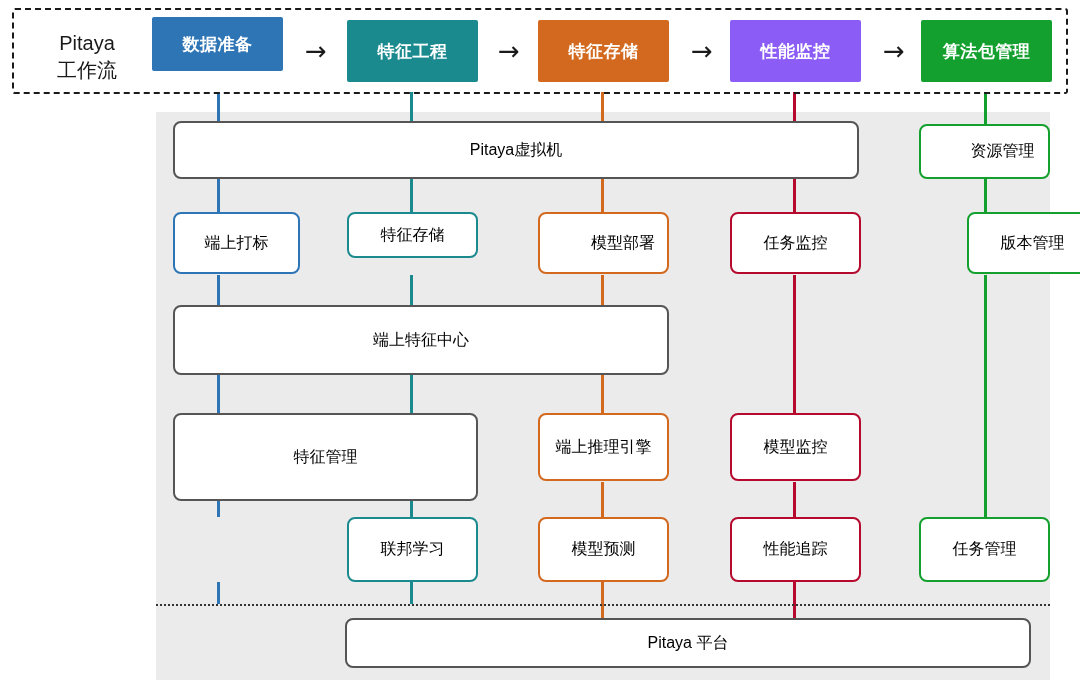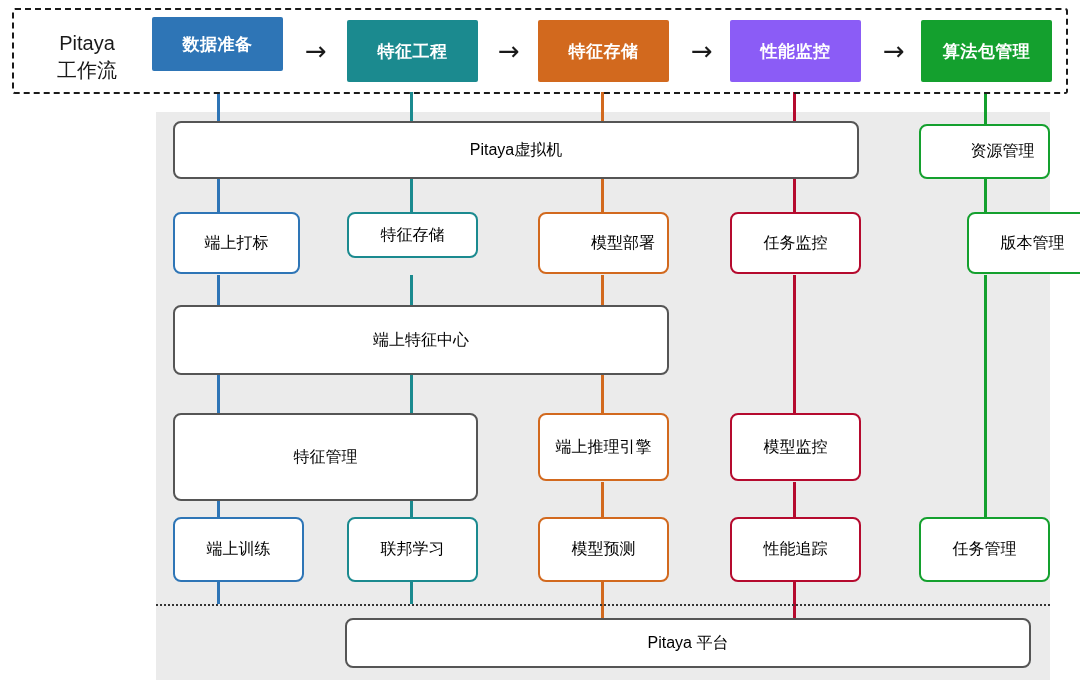--- a/index.html
+++ b/index.html
@@ -146,21 +146,20 @@
   <div class="node" style="left:538px; top:212px; width:131px; height:62px; border-color:#D2691E;padding-left:39px;">模型部署</div>
   <div class="node" style="left:730px; top:212px; width:131px; height:62px; border-color:#B50A2E;">任务监控</div>
   <div class="node" style="left:919px; top:212px; width:131px; height:62px; border-color:#14A02E;margin-left:48px;">版本管理</div>
 
   <div class="node wide" style="left:173px; top:305px; width:496px; height:70px;">端上特征中心</div>
 
   <div class="node wide" style="left:173px; top:413px; width:305px; height:88px;">特征管理</div>
   <div class="node" style="left:538px; top:413px; width:131px; height:68px; border-color:#D2691E;">端上推理引擎</div>
   <div class="node" style="left:730px; top:413px; width:131px; height:68px; border-color:#B50A2E;">模型监控</div>
 
-  <div class="node" style="left:173px; top:517px; width:131px; height:65px; border-color:#2E75B6;">端上训练</div>
   <div class="node" style="left:347px; top:517px; width:131px; height:65px; border-color:#1B8A8F;">联邦学习</div>
   <div class="node" style="left:538px; top:517px; width:131px; height:65px; border-color:#D2691E;">模型预测</div>
   <div class="node" style="left:730px; top:517px; width:131px; height:65px; border-color:#B50A2E;">性能追踪</div>
   <div class="node" style="left:919px; top:517px; width:131px; height:65px; border-color:#14A02E;">任务管理</div>
 
   <div class="dotted-sep" style="left:156px; top:604px; width:894px;"></div>
 
   <div class="node wide" style="left:345px; top:618px; width:686px; height:50px;">Pitaya 平台</div>
 
 </div>

